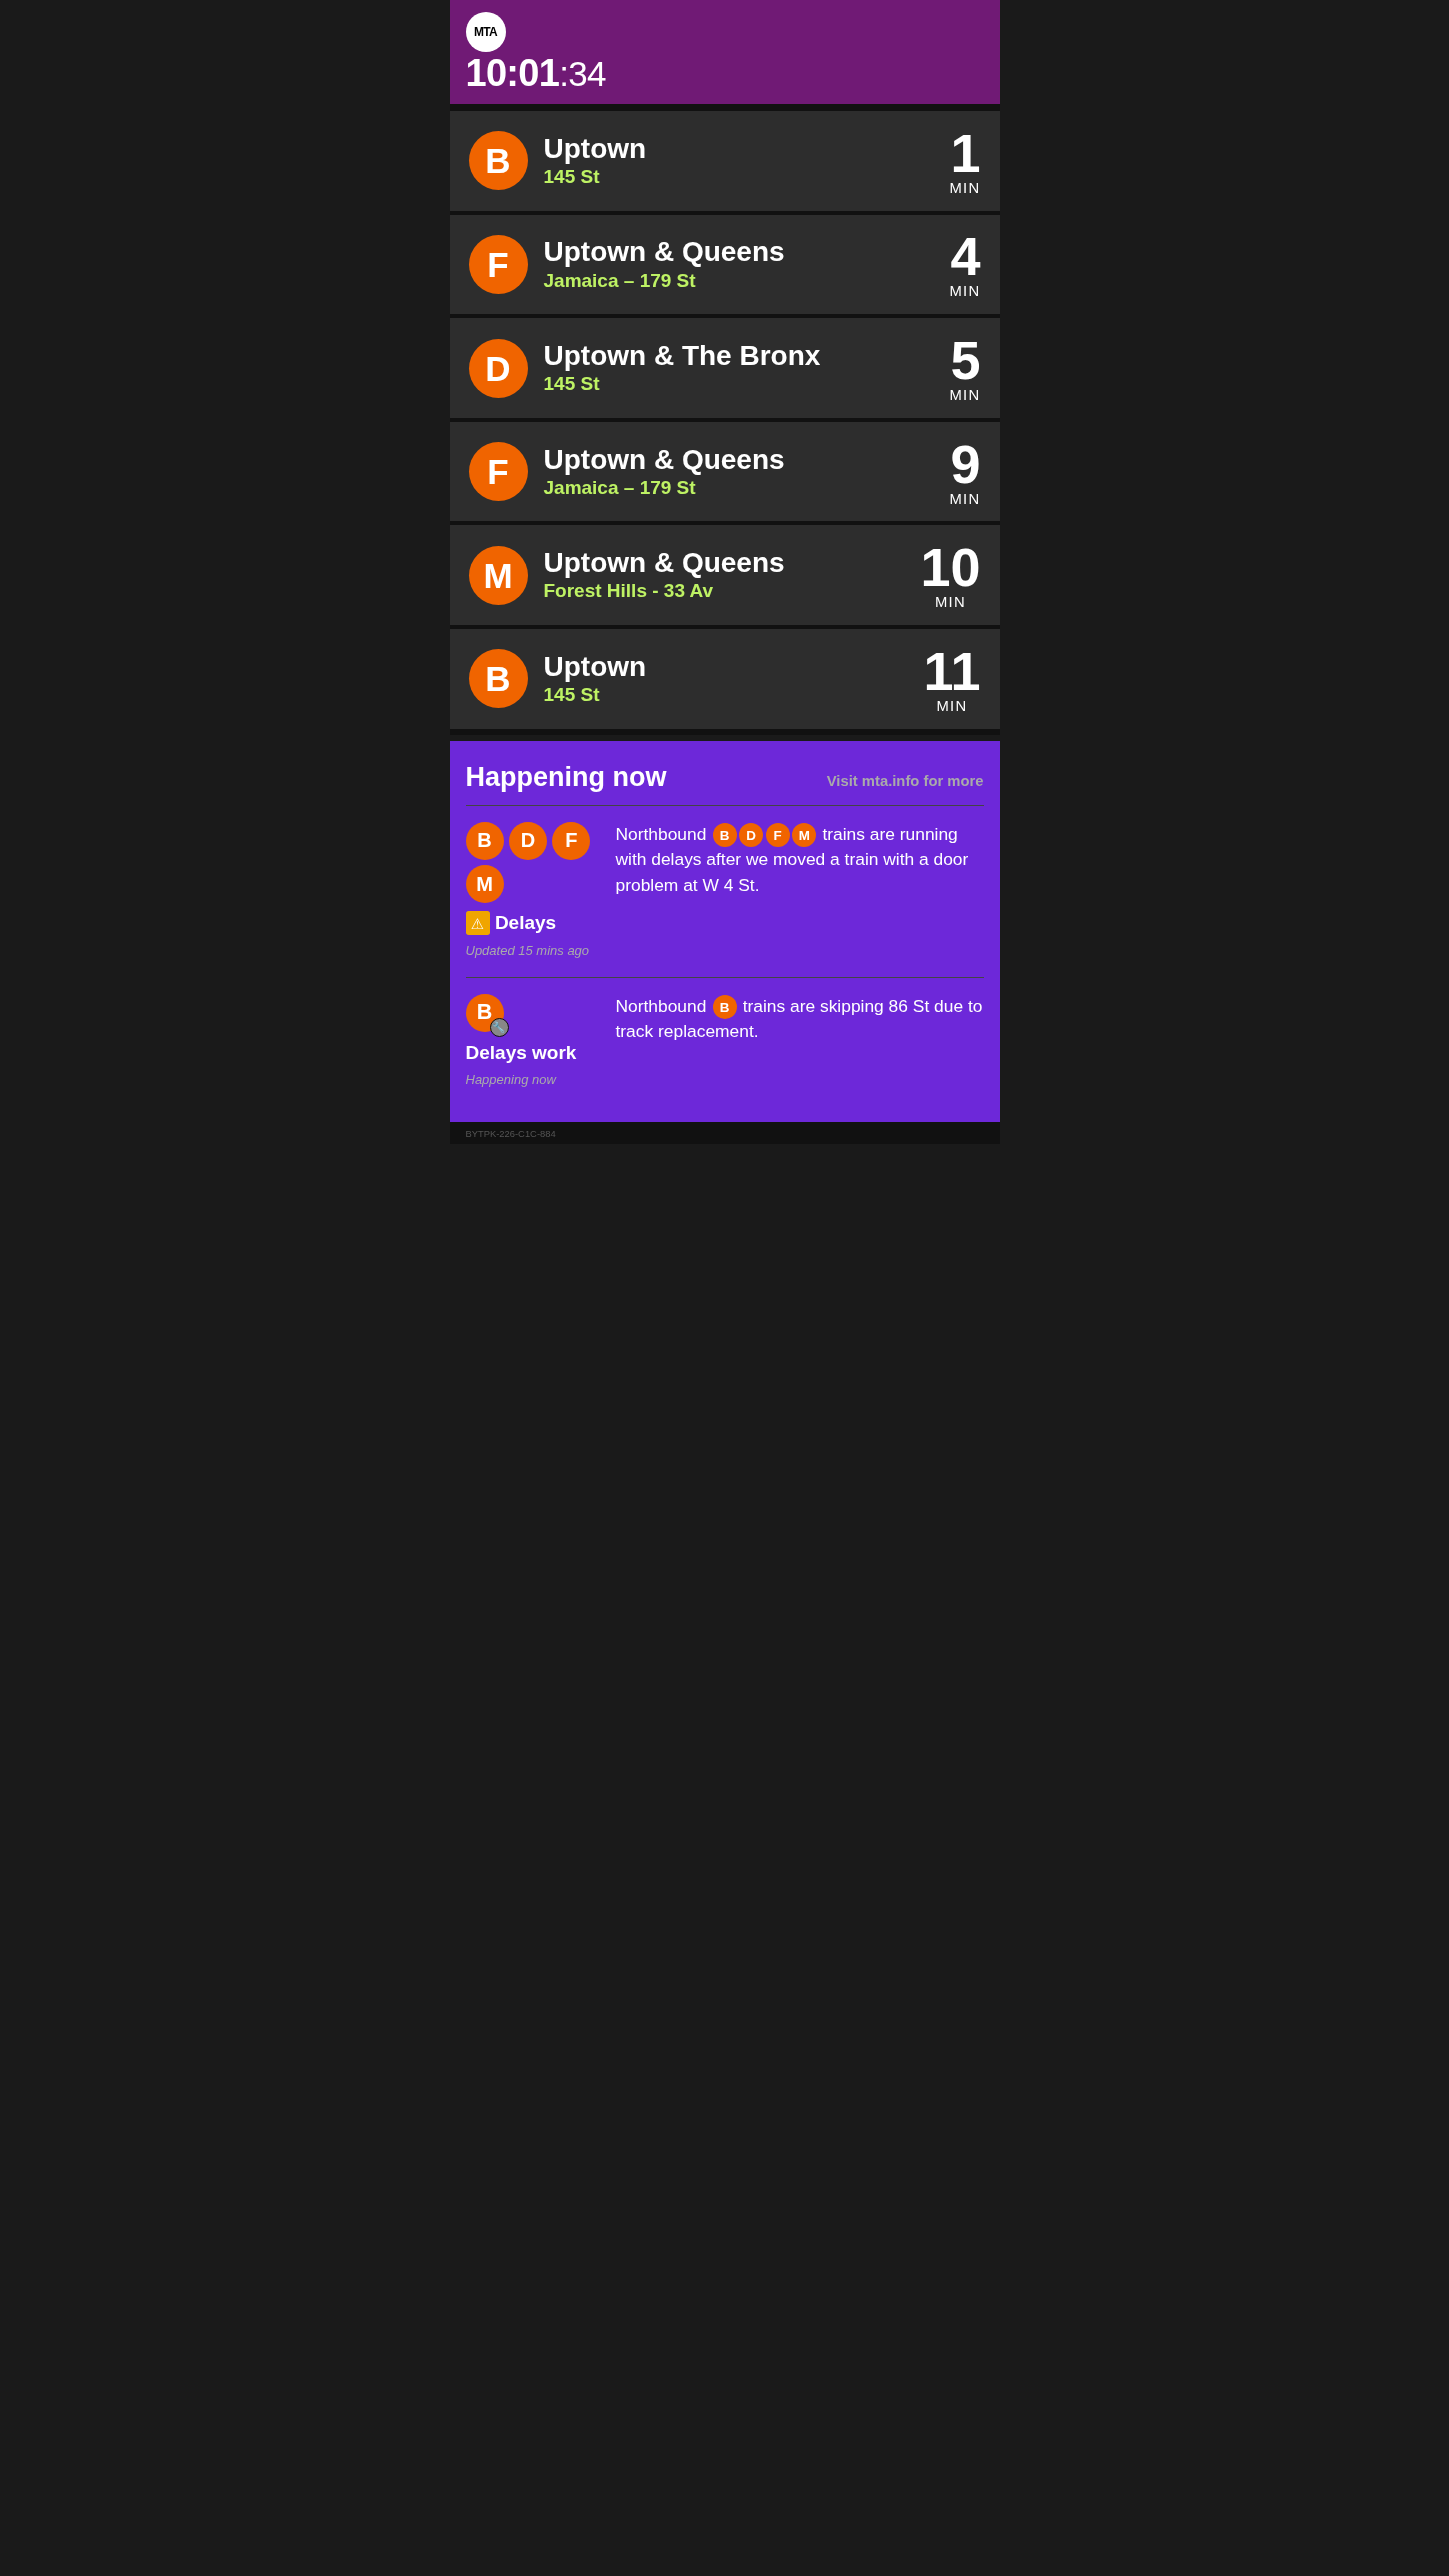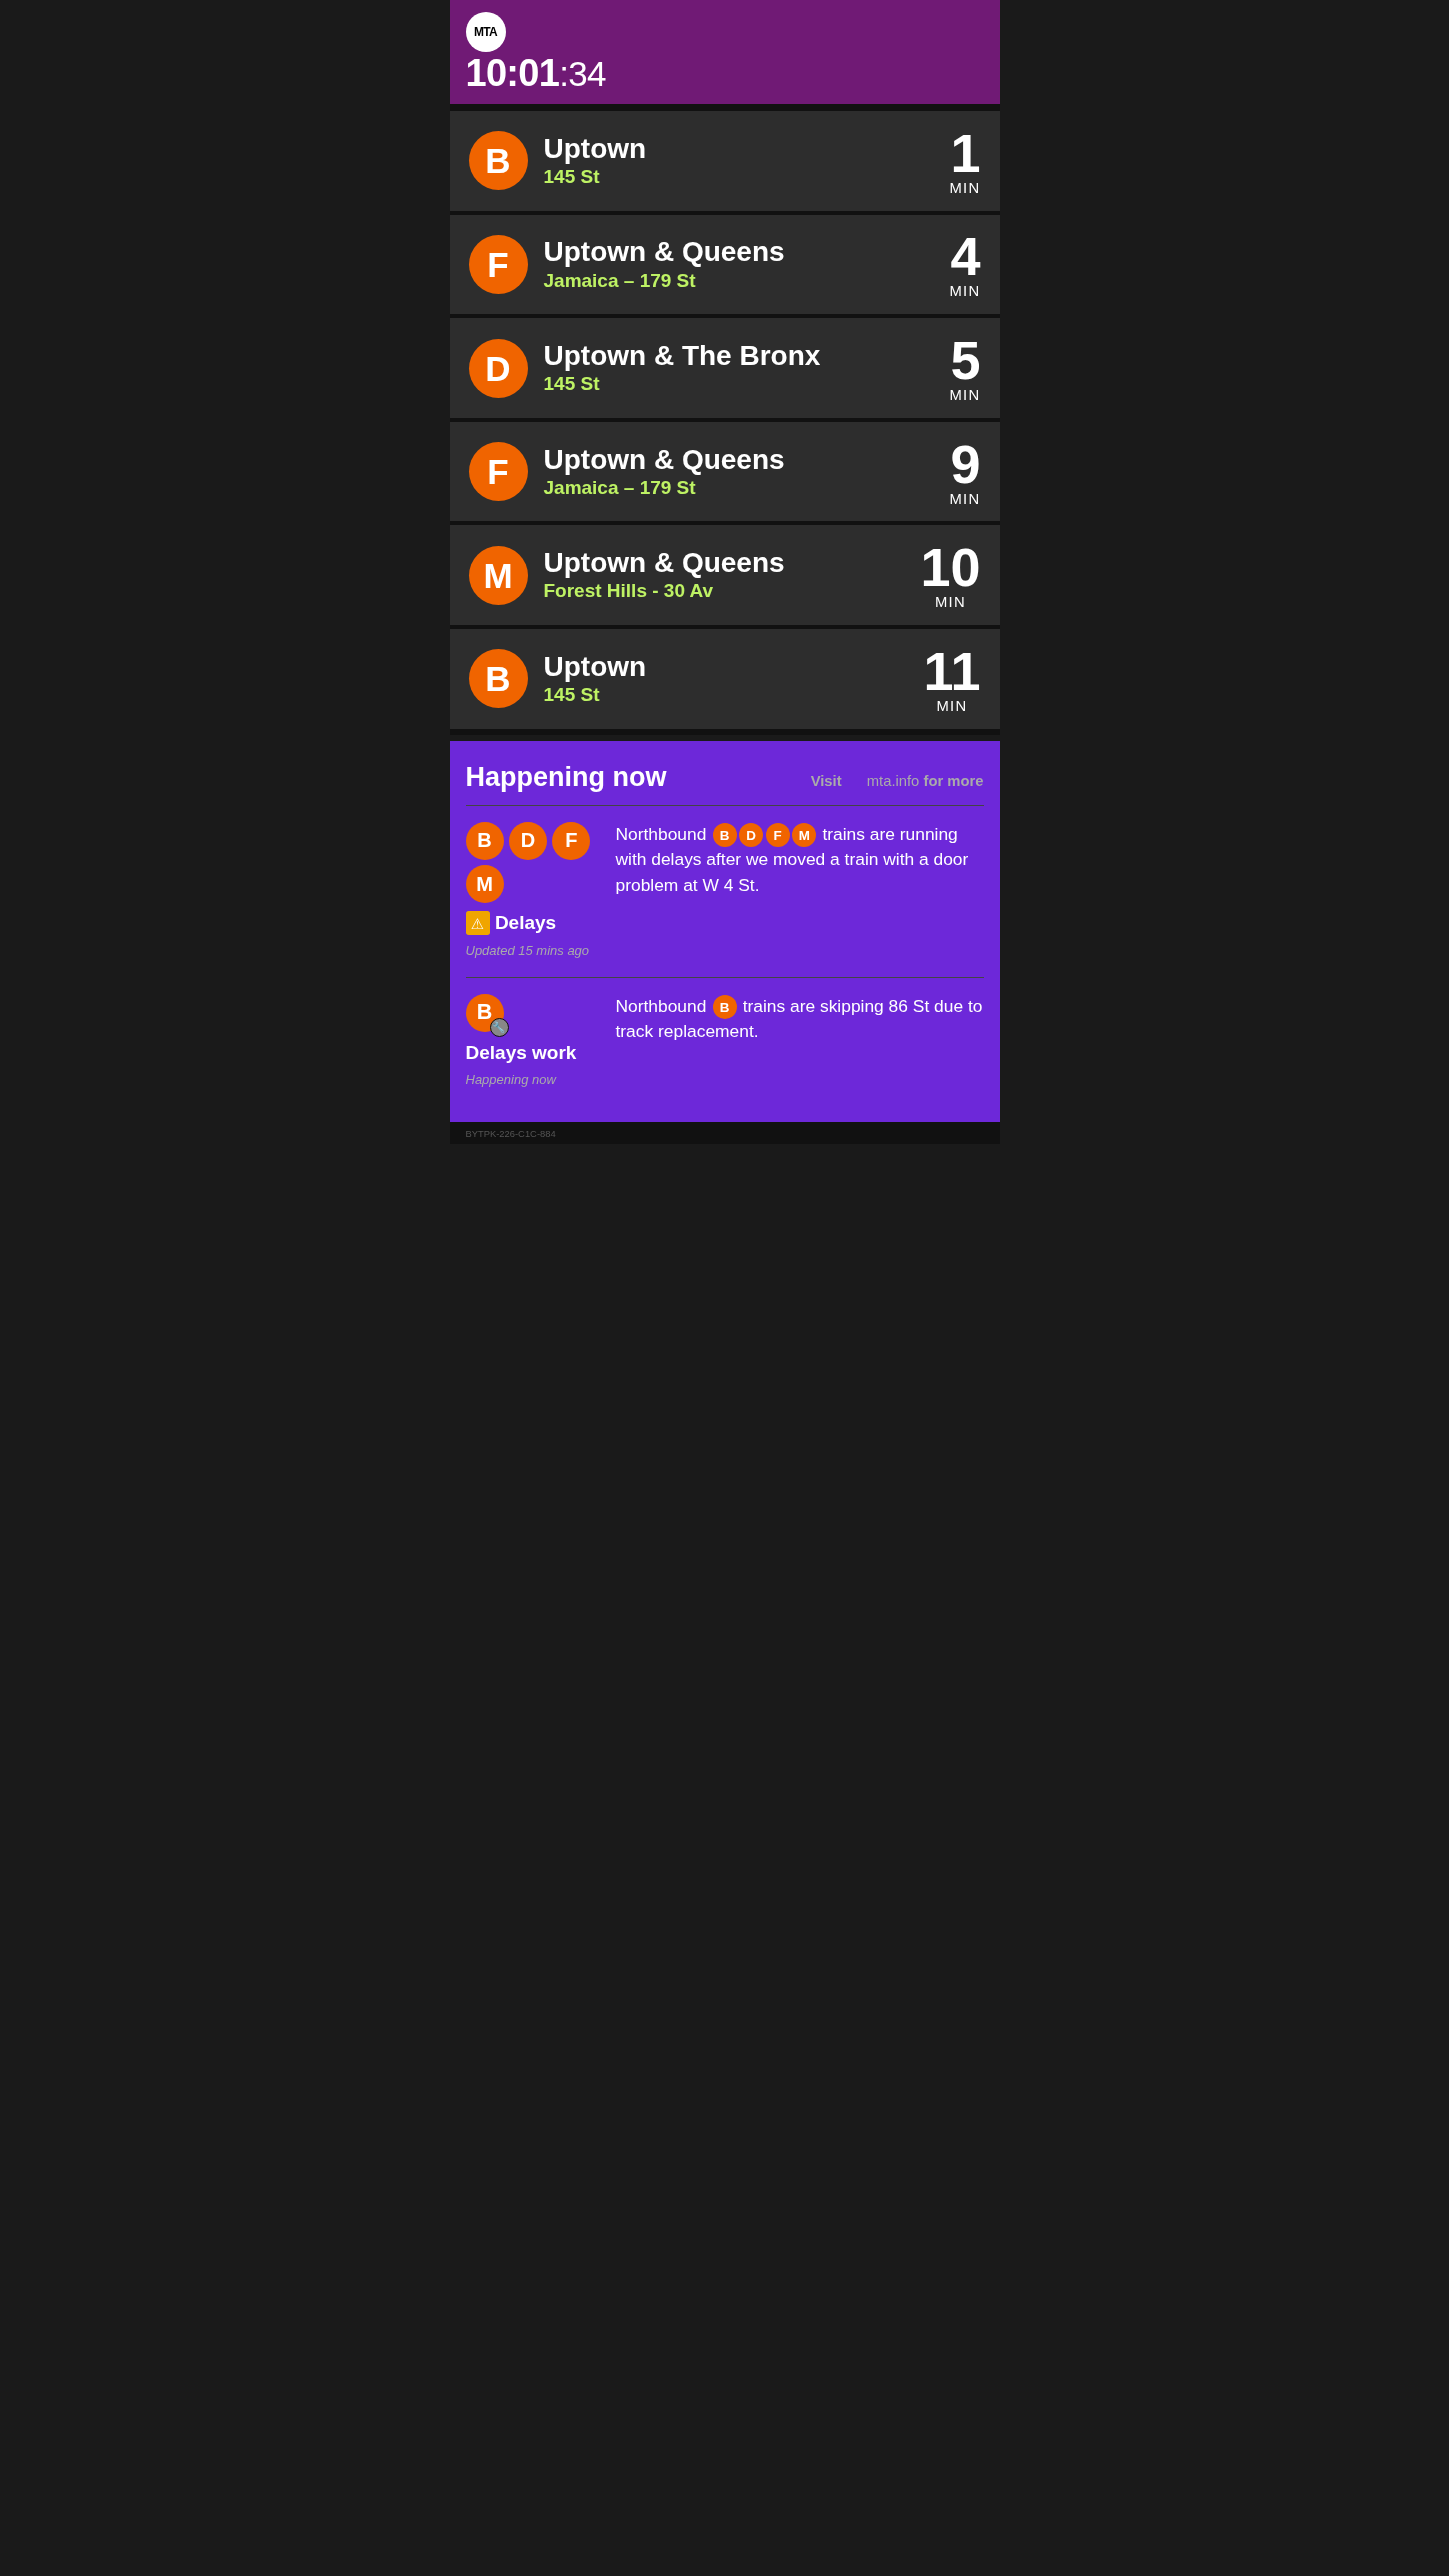--- a/index.html
+++ b/index.html
@@ -333,21 +333,21 @@
         <div class="train-time-number">9</div>
         <div class="train-time-unit">MIN</div>
       </div>
     </div>
     <div class="train-row">
       <div class="train-badge">
         <span class="train-badge-letter">M</span>
       </div>
       <div class="train-info">
         <div class="train-direction">Uptown &amp; Queens</div>
-        <div class="train-destination">Forest Hills - 30 Av</div>
+        <div class="train-destination">Forest Hills - 33 Av</div>
       </div>
       <div class="train-time">
         <div class="train-time-number">10</div>
         <div class="train-time-unit">MIN</div>
       </div>
     </div>
     <div class="train-row">
       <div class="train-badge">
         <span class="train-badge-letter">B</span>
       </div>
@@ -359,21 +359,21 @@
         <div class="train-time-number">11</div>
         <div class="train-time-unit">MIN</div>
       </div>
     </div>
   </div>
 
 <div class="happening-now">
   <div class="happening-header">
     <span class="happening-title">Happening now</span>
     <span class="happening-link">
-      <span>Visit </span><span style="font-weight:400;margin-left:21px;">mta.info</span><span> for more</span>
+      <span>Visit </span><span style="font-weight:700;">mta.info</span><span> for more</span>
     </span>
   </div>
   <div class="divider"></div>
   <div id="alerts-container">
       <div class="alert-item">
         <div class="alert-left">
           <div class="alert-badges">
             <div class="alert-badge">
               <span class="alert-badge-letter">B</span>
             </div>

